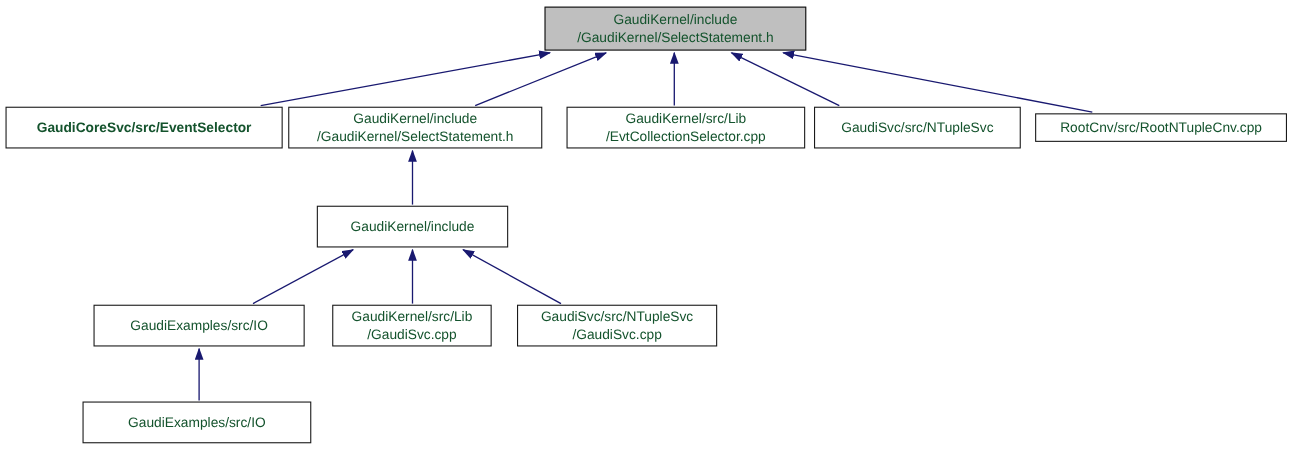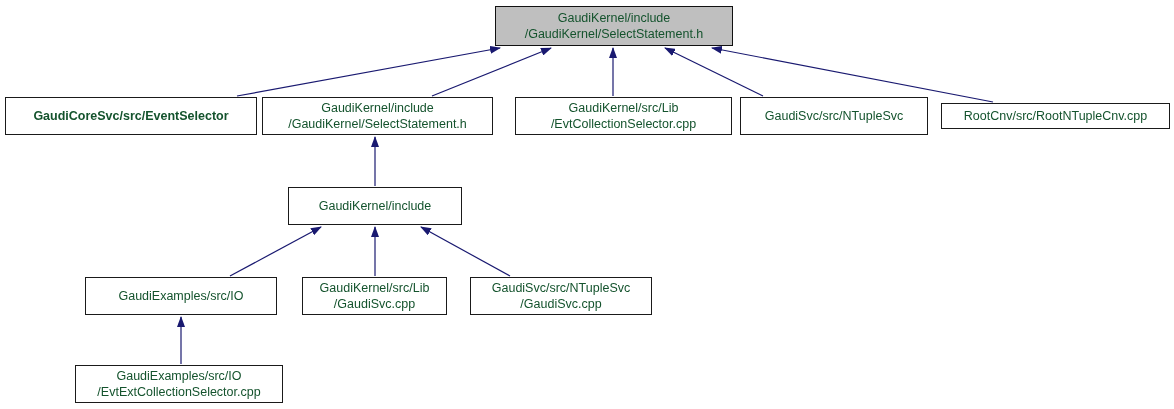--- a/index.html
+++ b/index.html
@@ -98,16 +98,15 @@
     <div class="lbl">/GaudiSvc.cpp</div>
   </div>
 
   <div class="node" style="left:470px;top:277px;width:182px;height:38px;">
     <div class="lbl">GaudiSvc/src/NTupleSvc</div>
     <div class="lbl">/GaudiSvc.cpp</div>
   </div>
 
   <div class="node" style="left:75px;top:365px;width:208px;height:38px;">
     <div class="lbl">GaudiExamples/src/IO</div>
-    <div class="lbl">/EvtExtCollectionSelector.cpp</div>
   </div>
 
 </div>
 
 </body></html>

